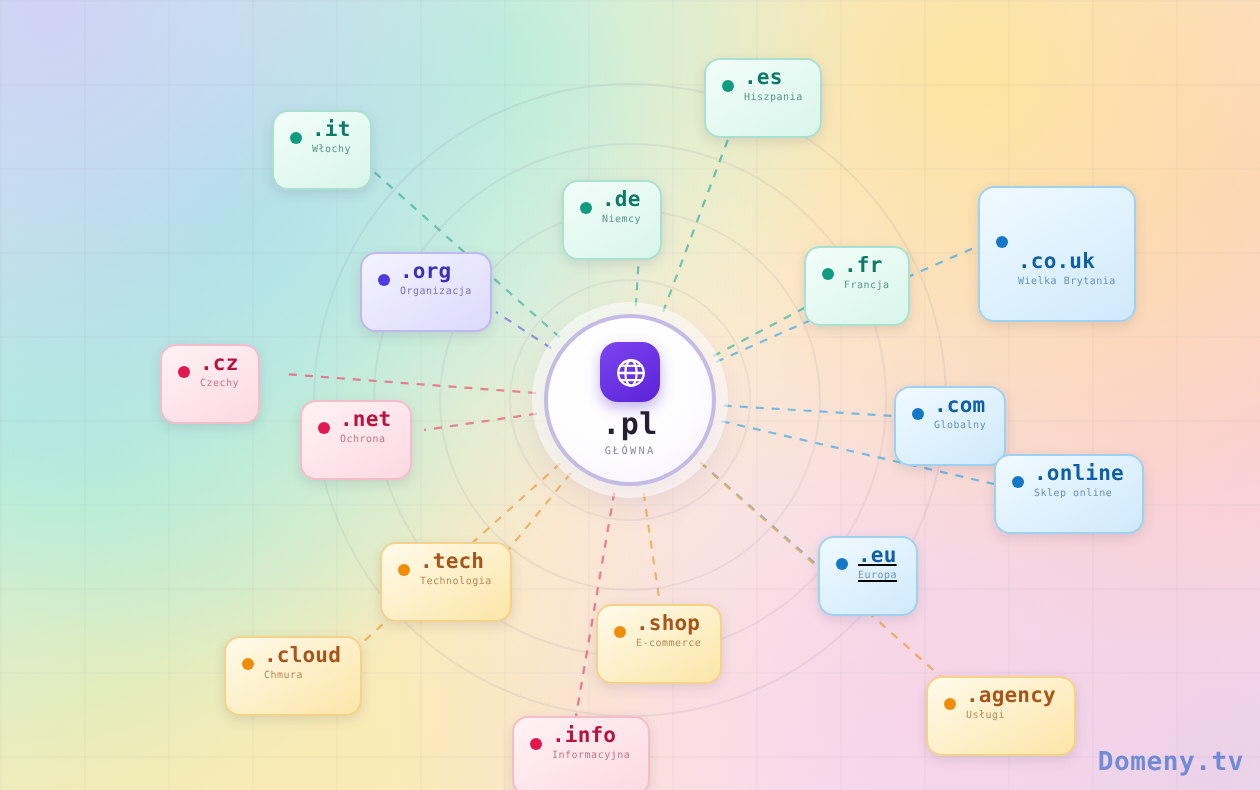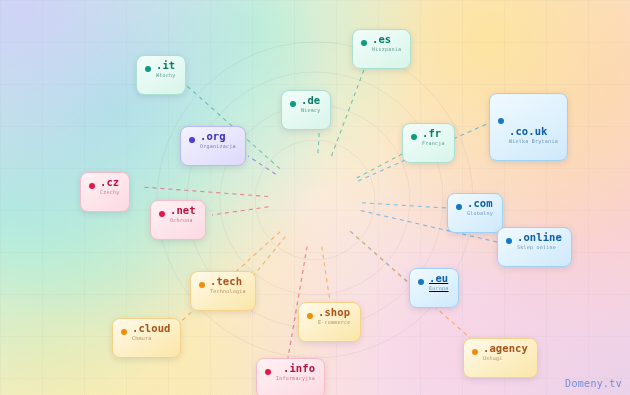--- a/index.html
+++ b/index.html
@@ -86,21 +86,21 @@
     z-index:5;
     white-space:nowrap;
   }
   .dot { width:6px; height:6px; border-radius:50%; flex:none; }
   .ntext { display:flex; flex-direction:column; line-height:1.05; }
   .ntld { font-size:10.5px; font-weight:bold; letter-spacing:0.1px; }
   .nsub { font-size:5px; margin-top:2px; letter-spacing:0.25px; }
 
   .watermark {
     position:absolute; right:8px; bottom:6px;
-    font-size:10px; font-weight:normal;
+    font-size:13px; font-weight:bold;
     color:#5a7fd6; letter-spacing:0.3px;
     opacity:0.85; z-index:9;margin-top:17px;
   }
 </style>
 </head>
 <body>
 
 <div id="stage">
 
   <div class="mesh"></div>
@@ -128,20 +128,33 @@
         <line x1="285.4" y1="236.5" x2="250" y2="280" stroke="#eda54a" stroke-width="1.1" stroke-dasharray="4 4" opacity="0.85"></line>
         <line x1="280.2" y1="231.6" x2="176" y2="326" stroke="#eda54a" stroke-width="1.1" stroke-dasharray="4 4" opacity="0.85"></line>
         <line x1="321.8" y1="246.5" x2="330" y2="302" stroke="#eda54a" stroke-width="1.1" stroke-dasharray="4 4" opacity="0.85"></line>
         <line x1="307.1" y1="246.3" x2="288" y2="358" stroke="#e8607f" stroke-width="1.1" stroke-dasharray="4 4" opacity="0.85"></line>
         <line x1="350.1" y1="231.3" x2="470" y2="338" stroke="#eda54a" stroke-width="1.1" stroke-dasharray="4 4" opacity="0.85"></line>
       </g>
   </svg>
 
   <div class="vignette"></div>
 
+  <div class="hub">
+    <div class="hub-icon">
+      <svg width="17" height="17" viewBox="0 0 24 24" fill="none" stroke="#ffffff" stroke-width="1.6" stroke-linecap="round">
+        <circle cx="12" cy="12" r="9"></circle>
+        <ellipse cx="12" cy="12" rx="4" ry="9"></ellipse>
+        <line x1="3" y1="12" x2="21" y2="12"></line>
+        <line x1="4.4" y1="7" x2="19.6" y2="7"></line>
+        <line x1="4.4" y1="17" x2="19.6" y2="17"></line>
+      </svg>
+    </div>
+    <div class="hub-tld">.pl</div>
+    <div class="hub-sub">GŁÓWNA</div>
+  </div>
 
   <div id="nodes-layer">
       <div class="node" style="left: 136px; top: 55px; border-color: rgb(169, 224, 208); background: linear-gradient(150deg, rgb(242, 253, 249) 0%, rgb(216, 245, 234) 100%);">
         <span class="dot" style="background: rgb(15, 155, 130);"></span>
         <span class="ntext">
           <span class="ntld" style="color: rgb(12, 122, 102);">.it</span>
           <span class="nsub" style="color: rgb(90, 154, 140);">Włochy</span>
         </span>
       </div>
       <div class="node" style="left: 352px; top: 29px; border-color: rgb(169, 224, 208); background: linear-gradient(150deg, rgb(242, 253, 249) 0%, rgb(216, 245, 234) 100%);">
@@ -231,21 +244,21 @@
       <div class="node" style="left: 298px; top: 302px; border-color: rgb(245, 209, 137); background: linear-gradient(150deg, rgb(255, 250, 234) 0%, rgb(251, 230, 168) 100%);">
         <span class="dot" style="background: rgb(239, 140, 10);"></span>
         <span class="ntext">
           <span class="ntld" style="color: rgb(168, 84, 26);">.shop</span>
           <span class="nsub" style="color: rgb(184, 137, 90);">E-commerce</span>
         </span>
       </div>
       <div class="node" style="left: 256px; top: 358px; border-color: rgb(247, 188, 201); background: linear-gradient(150deg, rgb(255, 242, 245) 0%, rgb(252, 217, 226) 100%);">
         <span class="dot" style="background: rgb(224, 24, 78);"></span>
         <span class="ntext">
-          <span class="ntld" style="color: rgb(184, 18, 63); text-align: right;">.info</span>
+          <span class="ntld" style="color: rgb(184, 18, 63);">.info</span>
           <span class="nsub" style="color: rgb(192, 117, 142);">Informacyjna</span>
         </span>
       </div>
       <div class="node" style="left: 463px; top: 338px; border-color: rgb(245, 209, 137); background: linear-gradient(150deg, rgb(255, 250, 234) 0%, rgb(251, 230, 168) 100%);">
         <span class="dot" style="background: rgb(239, 140, 10);"></span>
         <span class="ntext">
           <span class="ntld" style="color: rgb(168, 84, 26);">.agency</span>
           <span class="nsub" style="color: rgb(184, 137, 90);">Usługi</span>
         </span>
       </div>

